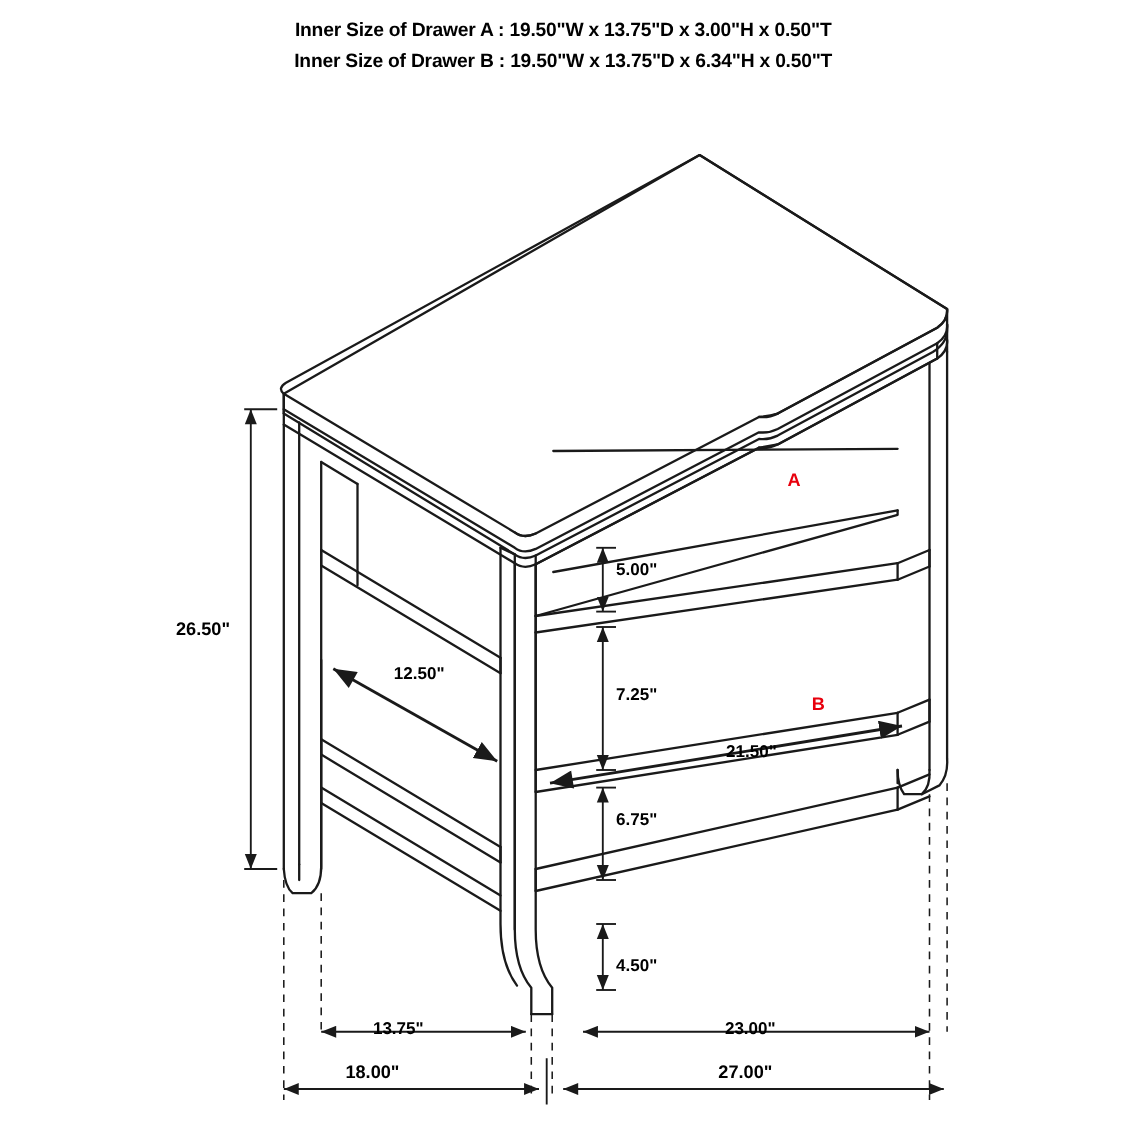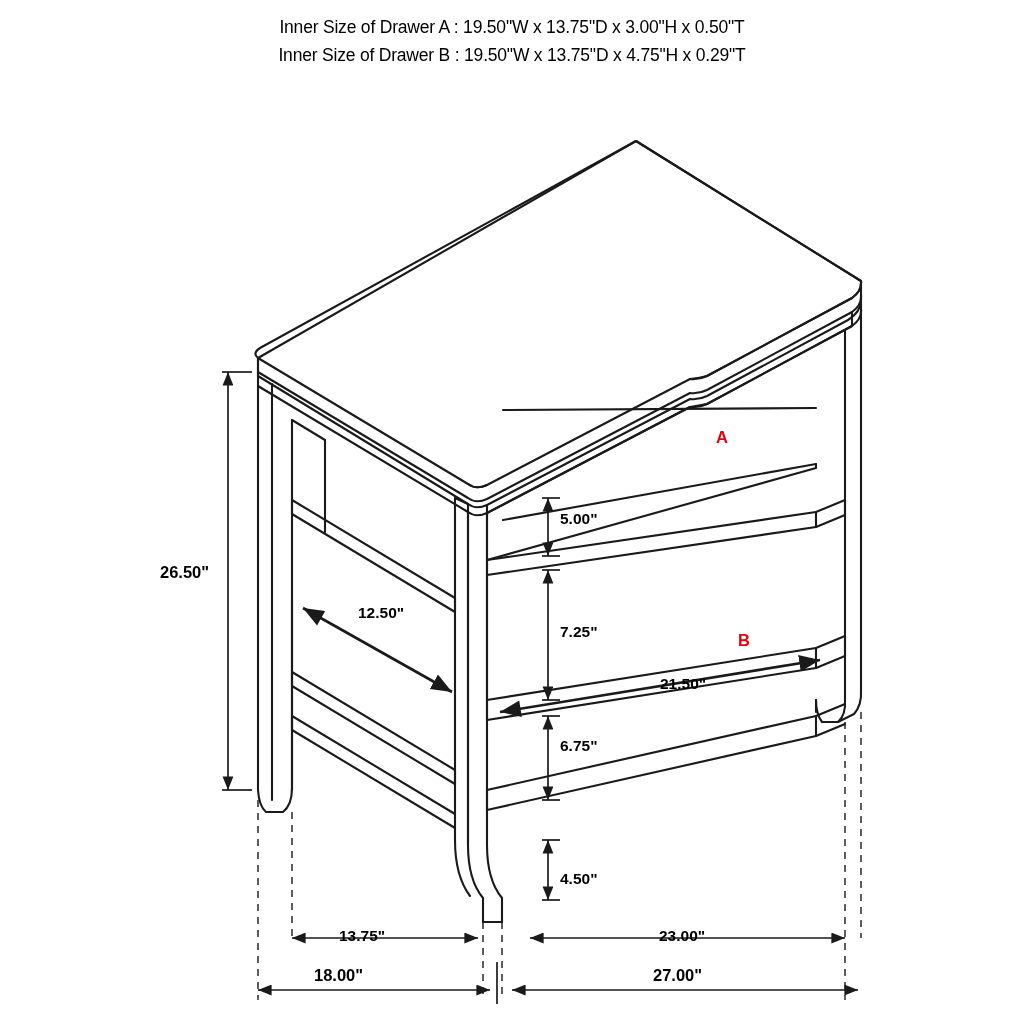--- a/index.html
+++ b/index.html
@@ -13,21 +13,21 @@
     height: 1024px;
     background: #ffffff;
     font-family: "Liberation Sans", sans-serif;
     overflow: hidden;
   }
   .hdr {
     position: absolute;
     left: 0;
     width: 1024px;
     text-align: center;
-    font-weight: normal;
+    font-weight: bold;
     font-size: 17.5px;
     color: #000000;
     letter-spacing: -0.2px;
   }
   #hdr1 { top: 17px; }
   #hdr2 { top: 45px; }
 
   #svg-wrap {
     position: absolute;
     left: 0;
@@ -51,21 +51,21 @@
     color: #e8000d;
     white-space: nowrap;
   }
 </style>
 </head>
 <body>
 
 <div id="page">
 
   <div class="hdr" id="hdr1">Inner Size of Drawer A : 19.50"W x 13.75"D x 3.00"H x 0.50"T</div>
-  <div class="hdr" id="hdr2">Inner Size of Drawer B : 19.50"W x 13.75"D x 4.75"H x 0.29"T</div>
+  <div class="hdr" id="hdr2">Inner Size of Drawer B : 19.50"W x 13.75"D x 6.34"H x 0.50"T</div>
 
   <svg id="svg-wrap" viewBox="0 0 1024 1024">
     <defs>
       <marker id="ar" markerWidth="9" markerHeight="9" refX="8" refY="3.2" orient="auto" markerUnits="strokeWidth">
         <path d="M0,0 L8,3.2 L0,6.4 z" fill="#1a1a1a"></path>
       </marker>
       <marker id="arS" markerWidth="9" markerHeight="9" refX="0" refY="3.2" orient="auto" markerUnits="strokeWidth">
         <path d="M8,0 L0,3.2 L8,6.4 z" fill="#1a1a1a"></path>
       </marker>
     </defs>

